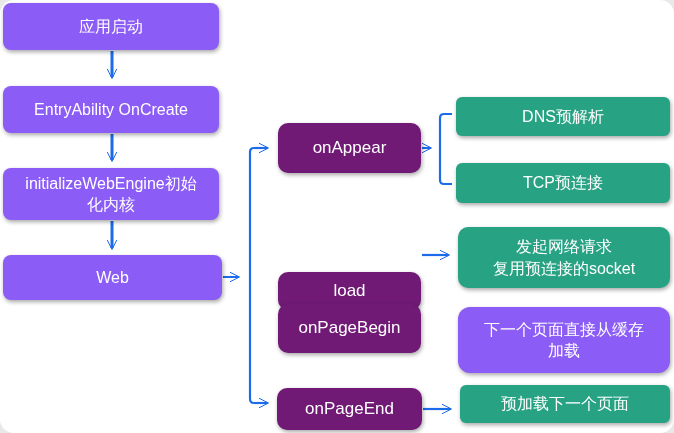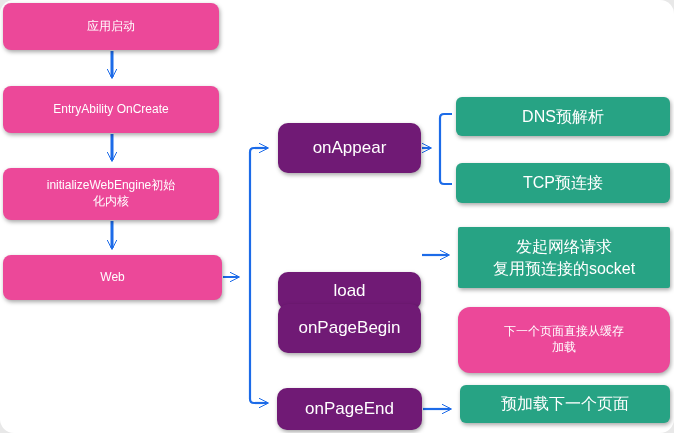--- a/index.html
+++ b/index.html
@@ -15,24 +15,24 @@
     position:absolute;
     display:flex;align-items:center;justify-content:center;
     text-align:center;
     color:#ffffff;
     white-space:pre-line;
     line-height:1.32;
     box-shadow:1px 2px 4px rgba(0,0,0,0.35);
     box-sizing:border-box;
     padding:2px 8px;
   }
-  .blue{background:#ec4899;border-radius:8px;font-size:12px;}
+  .blue{background:#8b5cf6;border-radius:8px;font-size:16px;}
   .teal{background:#701a75;border-radius:10px;font-size:17px;}
   .green{background:#27A384;border-radius:6px;font-size:16px;}
-  .green.r10{border-radius:2px;}
+  .green.r10{border-radius:10px;}
   .blue.r12{border-radius:12px;}
 
   
   .n-app     {left:3px;  top:3px;   width:216px;height:47px;}
   .n-entry   {left:3px;  top:86px;  width:216px;height:47px;}
   .n-init    {left:3px;  top:168px; width:216px;height:52px;}
   .n-web     {left:3px;  top:255px; width:219px;height:45px;}
   
   .n-appear  {left:278px;top:123px; width:143px;height:50px;}
   .n-load    {left:278px;top:236px; width:143px;height:38px;margin-top:36px;}

